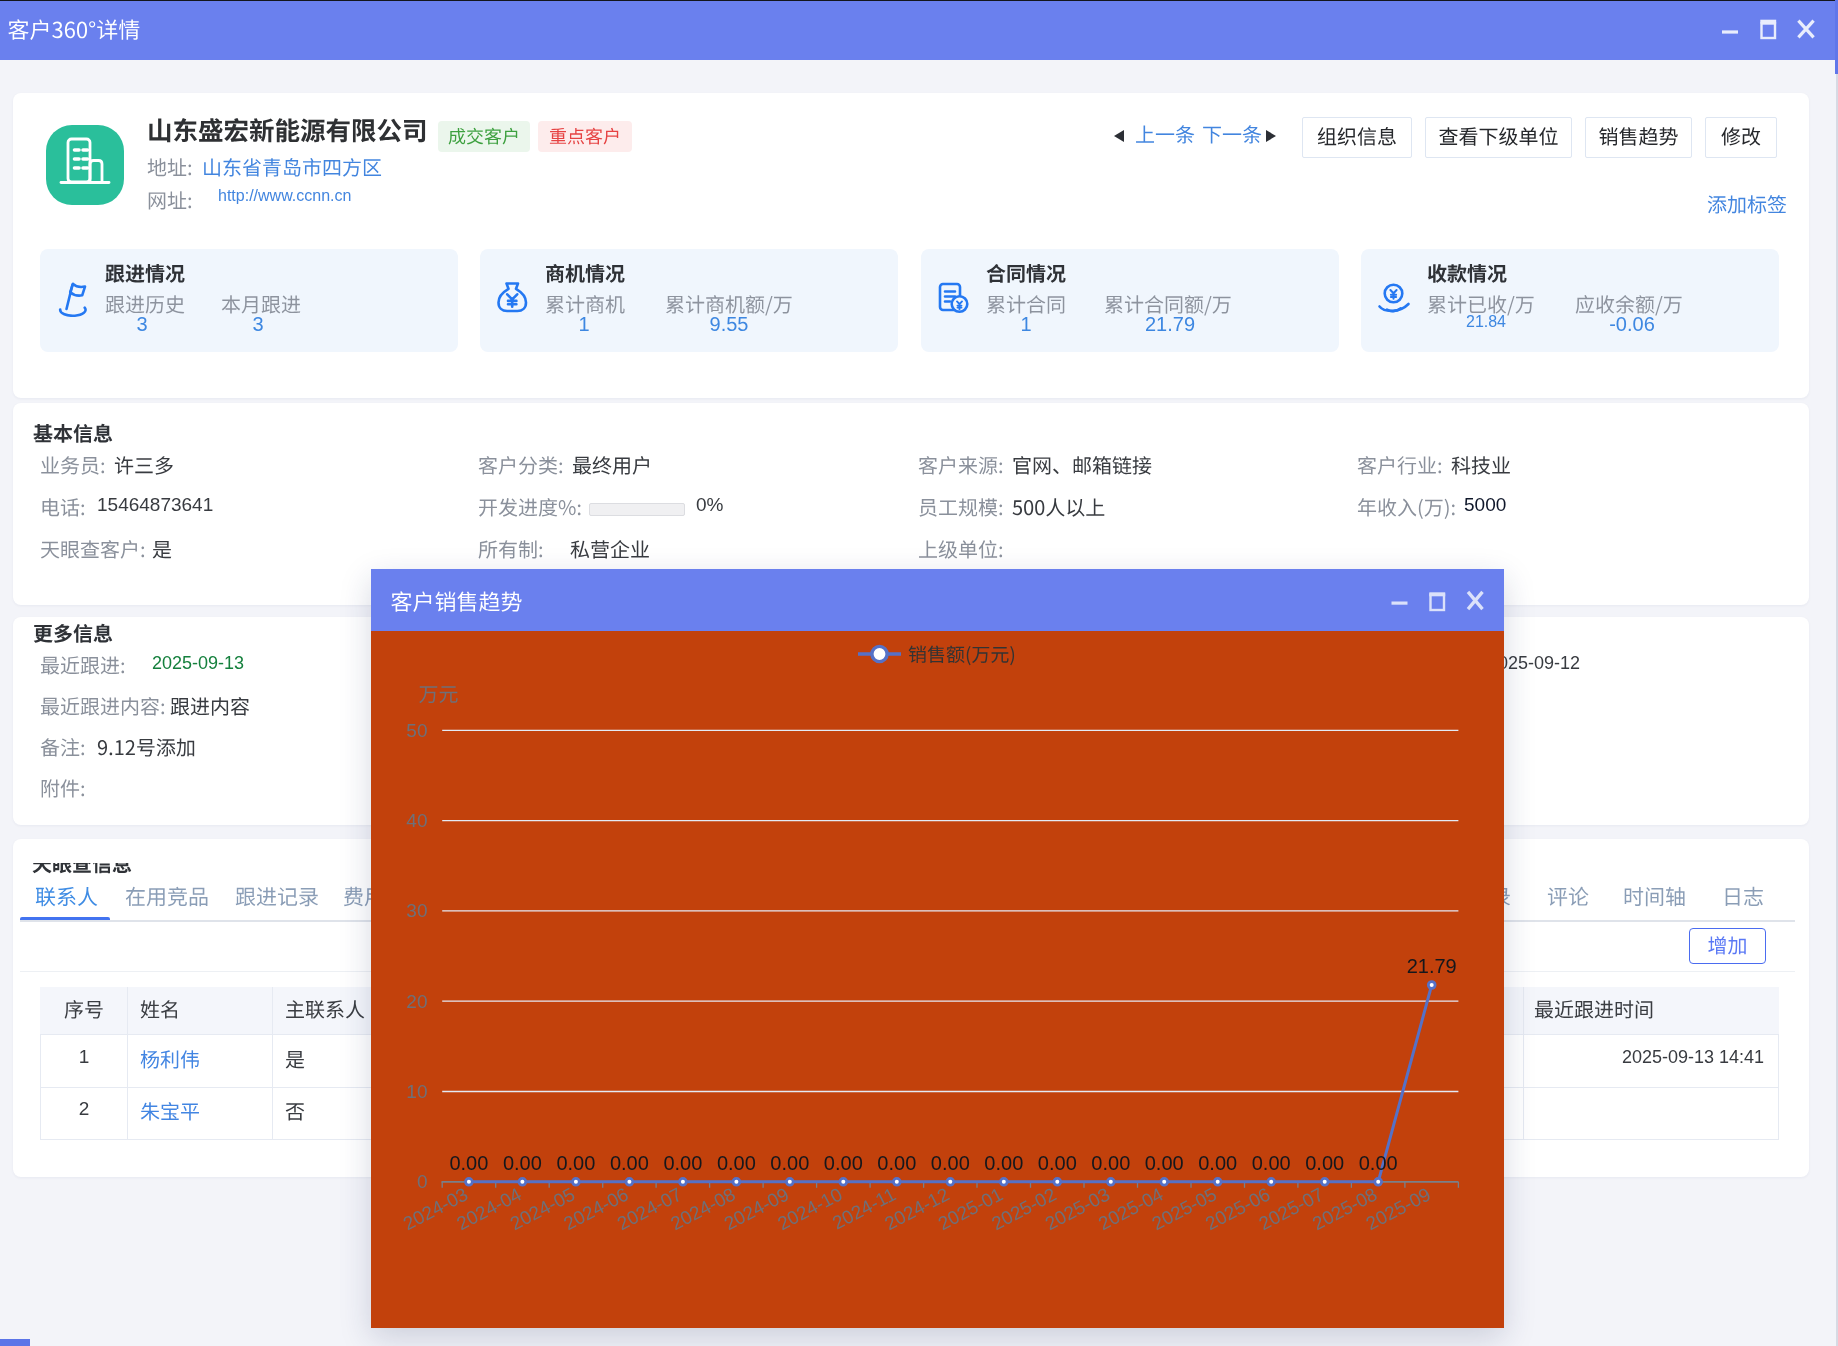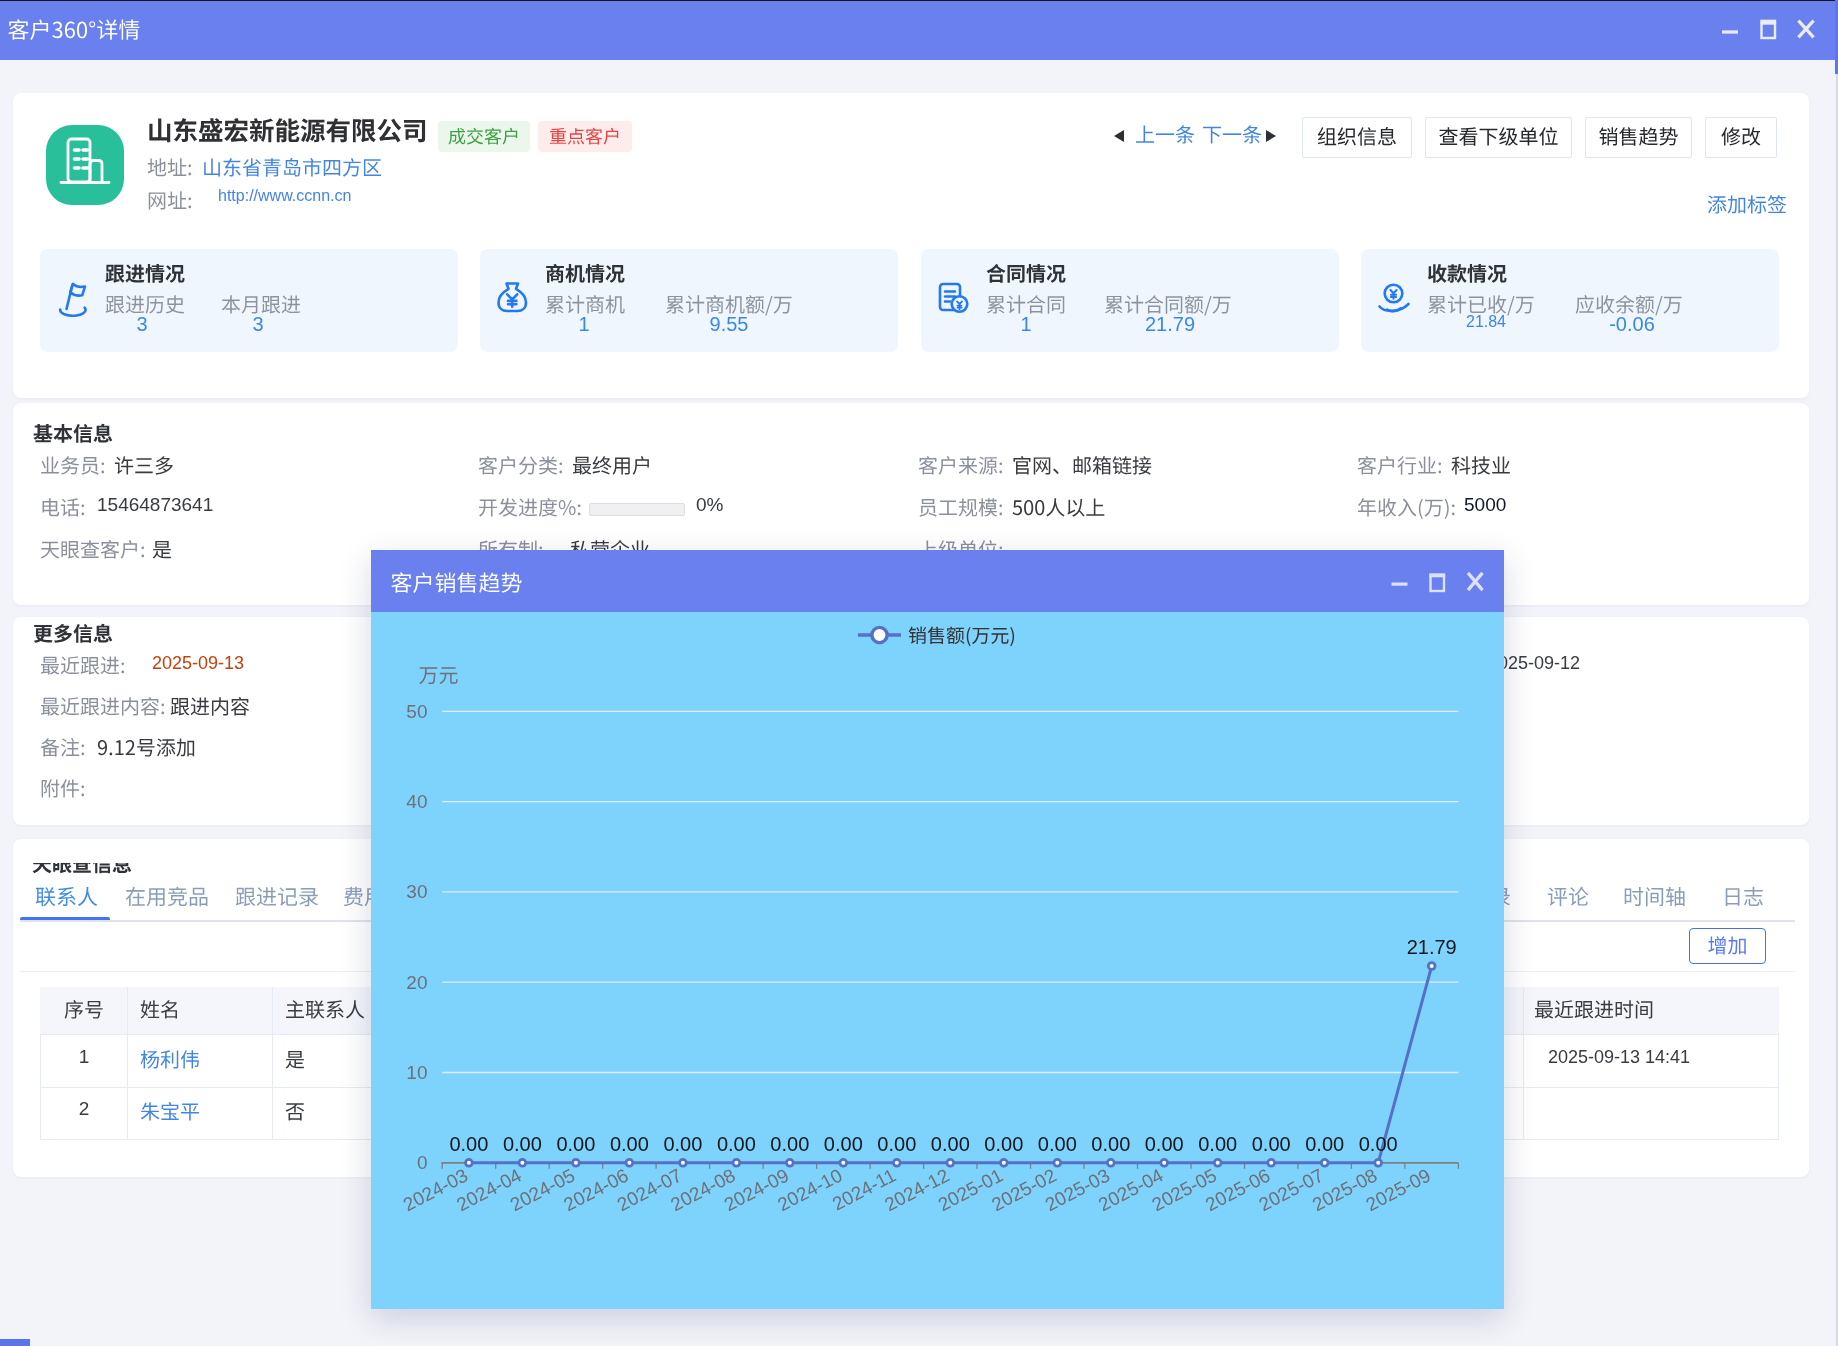--- a/index.html
+++ b/index.html
@@ -88,25 +88,25 @@
 <div class="lat " style="left:696px;top:494.3px;font-size:19px;color:#383b40">0%</div>
 <div class="lat " style="left:1464px;top:494.3px;font-size:19px;color:#0f172a">5000</div>
 <div class="lat cen" style="left:142px;top:312.6px;font-size:20px;color:#3d87e1">3</div>
 <div class="lat cen" style="left:258px;top:312.6px;font-size:20px;color:#3d87e1">3</div>
 <div class="lat cen" style="left:584px;top:312.6px;font-size:20px;color:#3d87e1">1</div>
 <div class="lat cen" style="left:729px;top:312.6px;font-size:20px;color:#3d87e1">9.55</div>
 <div class="lat cen" style="left:1026px;top:312.6px;font-size:20px;color:#3d87e1">1</div>
 <div class="lat cen" style="left:1170px;top:312.6px;font-size:20px;color:#3d87e1">21.79</div>
 <div class="lat cen" style="left:1486px;top:312.6px;font-size:16px;color:#3d87e1">21.84</div>
 <div class="lat cen" style="left:1632px;top:312.6px;font-size:20px;color:#3d87e1">-0.06</div>
-<div class="lat " style="left:152px;top:653.0px;font-size:18px;color:#c2410c">2025-09-13</div>
+<div class="lat " style="left:152px;top:653.0px;font-size:18px;color:#15803d">2025-09-13</div>
 <div class="lat " style="left:1488px;top:653.0px;font-size:18px;color:#383b40">2025-09-12</div>
 <div class="lat cen" style="left:84px;top:1046.3px;font-size:19px;color:#383b40">1</div>
 <div class="lat cen" style="left:84px;top:1098.3px;font-size:19px;color:#383b40">2</div>
-<div class="lat " style="left:1548px;top:1047.0px;font-size:18px;color:#383b40">2025-09-13 14:41</div>
+<div class="lat " style="left:1622px;top:1047.0px;font-size:18px;color:#383b40">2025-09-13 14:41</div>
 <svg class="abs" style="left:0;top:0;z-index:5" width="1838" height="1346">
     <defs>
       <path id="g1" d="M356 -529H660C618 -483 564 -441 502 -404C442 -439 391 -479 352 -525ZM378 -663C328 -586 231 -498 92 -437C109 -425 132 -400 143 -383C202 -412 254 -445 299 -480C337 -438 382 -400 432 -366C310 -307 169 -264 35 -240C49 -223 65 -193 72 -173C124 -184 178 -197 231 -213V79H305V45H701V78H778V-218C823 -207 870 -197 917 -190C928 -211 948 -244 965 -261C823 -279 687 -315 574 -367C656 -421 727 -486 776 -561L725 -592L711 -588H413C430 -608 445 -628 459 -648ZM501 -324C573 -284 654 -252 740 -228H278C356 -254 432 -286 501 -324ZM305 -18V-165H701V-18ZM432 -830C447 -806 464 -776 477 -749H77V-561H151V-681H847V-561H923V-749H563C548 -781 525 -819 505 -849Z"></path>
       <path id="g2" d="M247 -615H769V-414H246L247 -467ZM441 -826C461 -782 483 -726 495 -685H169V-467C169 -316 156 -108 34 41C52 49 85 72 99 86C197 -34 232 -200 243 -344H769V-278H845V-685H528L574 -699C562 -738 537 -799 513 -845Z"></path>
       <path id="g3" d="M263 13C394 13 499 -65 499 -196C499 -297 430 -361 344 -382V-387C422 -414 474 -474 474 -563C474 -679 384 -746 260 -746C176 -746 111 -709 56 -659L105 -601C147 -643 198 -672 257 -672C334 -672 381 -626 381 -556C381 -477 330 -416 178 -416V-346C348 -346 406 -288 406 -199C406 -115 345 -63 257 -63C174 -63 119 -103 76 -147L29 -88C77 -35 149 13 263 13Z"></path>
       <path id="g4" d="M301 13C415 13 512 -83 512 -225C512 -379 432 -455 308 -455C251 -455 187 -422 142 -367C146 -594 229 -671 331 -671C375 -671 419 -649 447 -615L499 -671C458 -715 403 -746 327 -746C185 -746 56 -637 56 -350C56 -108 161 13 301 13ZM144 -294C192 -362 248 -387 293 -387C382 -387 425 -324 425 -225C425 -125 371 -59 301 -59C209 -59 154 -142 144 -294Z"></path>
       <path id="g5" d="M278 13C417 13 506 -113 506 -369C506 -623 417 -746 278 -746C138 -746 50 -623 50 -369C50 -113 138 13 278 13ZM278 -61C195 -61 138 -154 138 -369C138 -583 195 -674 278 -674C361 -674 418 -583 418 -369C418 -154 361 -61 278 -61Z"></path>
       <path id="g6" d="M186 -480C260 -480 325 -536 325 -622C325 -709 260 -765 186 -765C111 -765 45 -709 45 -622C45 -536 111 -480 186 -480ZM186 -531C136 -531 101 -569 101 -622C101 -676 136 -715 186 -715C235 -715 270 -676 270 -622C270 -569 235 -531 186 -531Z"></path>
       <path id="g7" d="M107 -768C161 -722 229 -657 262 -615L312 -670C280 -711 210 -773 155 -817ZM454 -811C488 -760 525 -692 539 -649L608 -678C593 -721 555 -786 520 -836ZM187 60V59C202 39 229 17 391 -111C383 -125 372 -153 365 -174L266 -99V-526H40V-453H195V-91C195 -42 164 -9 146 6C159 17 180 44 187 60ZM826 -843C804 -784 767 -704 732 -648H399V-579H630V-441H430V-372H630V-231H375V-160H630V79H705V-160H953V-231H705V-372H899V-441H705V-579H931V-648H812C842 -698 875 -761 902 -817Z"></path>
       <path id="g8" d="M152 -840V79H220V-840ZM73 -647C67 -569 51 -458 27 -390L86 -370C109 -445 125 -561 129 -640ZM229 -674C250 -627 273 -564 282 -526L335 -552C325 -588 301 -648 279 -694ZM446 -210H808V-134H446ZM446 -267V-342H808V-267ZM590 -840V-762H334V-704H590V-640H358V-585H590V-516H304V-458H958V-516H664V-585H903V-640H664V-704H928V-762H664V-840ZM376 -400V79H446V-77H808V-5C808 7 803 11 790 12C776 13 728 13 677 11C686 29 696 57 699 76C770 76 815 76 843 64C871 53 879 33 879 -4V-400Z"></path>
@@ -593,21 +593,21 @@
     <use href="#g133" transform="translate(285.0 1067.0) scale(0.0200)" fill="#383b40"></use>
     <use href="#g182" transform="translate(140.0 1119.0) scale(0.0200)" fill="#4285e2"></use>
     <use href="#g183" transform="translate(160.0 1119.0) scale(0.0200)" fill="#4285e2"></use>
     <use href="#g184" transform="translate(180.0 1119.0) scale(0.0200)" fill="#4285e2"></use>
     <use href="#g185" transform="translate(285.0 1119.0) scale(0.0200)" fill="#383b40"></use>
     <rect x="1722" y="30.4" width="16" height="3.2" fill="#e9edfc"></rect>
     <rect x="1761.5" y="23.5" width="13.5" height="14.5" fill="none" stroke="#e9edfc" stroke-width="2.4"></rect>
     <line x1="1760.3" y1="21.6" x2="1776.2" y2="21.6" stroke="#e9edfc" stroke-width="3.8"></line>
     <path d="M1798.4 20.6 L1813.6 37.4 M1813.6 20.6 L1798.4 37.4" stroke="#e9edfc" stroke-width="3.2" fill="none"></path>
   </svg>
-<div class="abs" style="left:370.5px;top:550px;width:1133.5px;height:759px;background:#7dd3fc;z-index:10;box-shadow:0 10px 30px rgba(30,40,90,.18)">
+<div class="abs" style="left:370.5px;top:569px;width:1133.5px;height:759px;background:#c2410c;z-index:10;box-shadow:0 10px 30px rgba(30,40,90,.18)">
     <div class="abs" style="left:0;top:0;width:100%;height:62px;background:#6a80ee"></div>
     <svg class="abs" style="left:0;top:0" width="1133" height="759">
       <use href="#g1" transform="translate(19.5 41.0) scale(0.0220)" fill="#ffffff"></use>
       <use href="#g2" transform="translate(41.5 41.0) scale(0.0220)" fill="#ffffff"></use>
       <use href="#g50" transform="translate(63.5 41.0) scale(0.0220)" fill="#ffffff"></use>
       <use href="#g51" transform="translate(85.5 41.0) scale(0.0220)" fill="#ffffff"></use>
       <use href="#g52" transform="translate(107.5 41.0) scale(0.0220)" fill="#ffffff"></use>
       <use href="#g53" transform="translate(129.5 41.0) scale(0.0220)" fill="#ffffff"></use>
       <use href="#g50" transform="translate(537.0 92.5) scale(0.0190)" fill="#333333"></use>
       <use href="#g51" transform="translate(556.0 92.5) scale(0.0190)" fill="#333333"></use>

